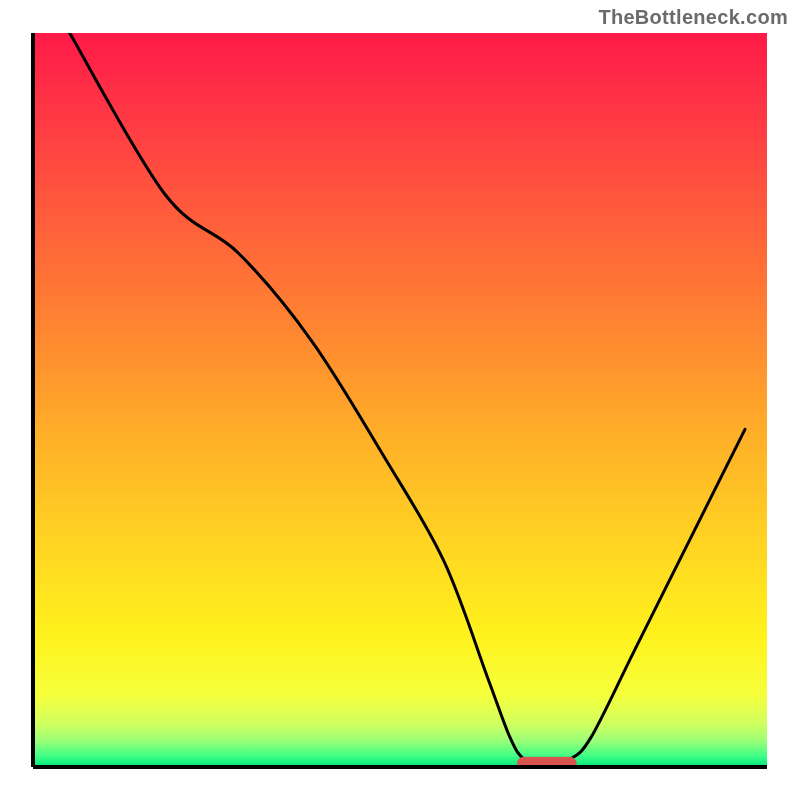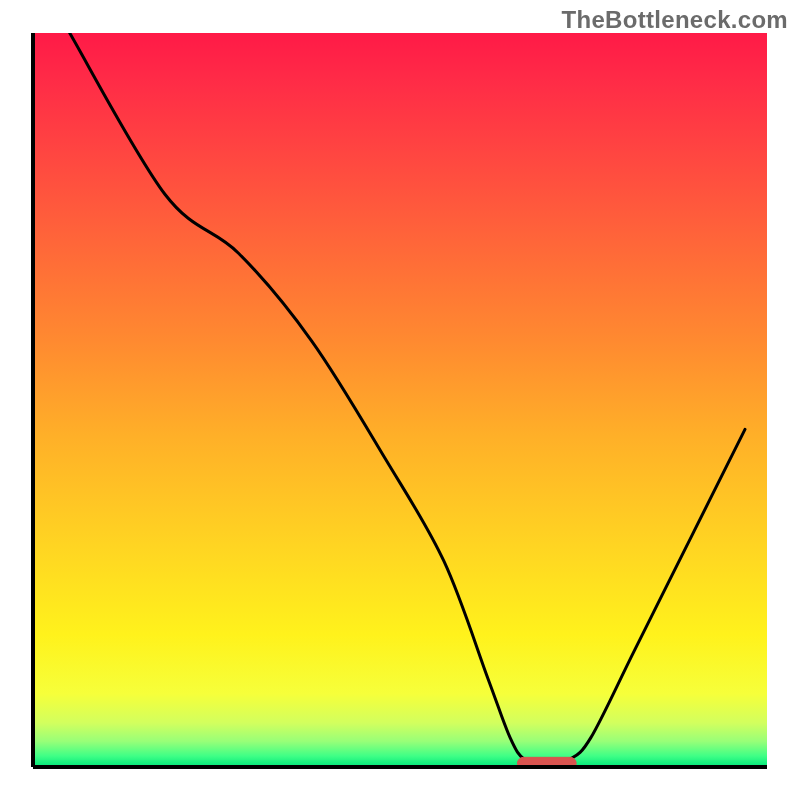--- a/index.html
+++ b/index.html
@@ -13,21 +13,21 @@
   .chart-container {
     position: relative;
     width: 800px;
     height: 800px;
   }
   .watermark {
     position: absolute;
     top: 6px;
     right: 12px;
     font-family: Arial, Helvetica, sans-serif;
-    font-size: 24px;
+    font-size: 20px;
     font-weight: 600;
     color: #6b6b6b;
     letter-spacing: 0.3px;
     z-index: 5;
     margin-left: 24px;
   }
   svg.plot {
     position: absolute;
     left: 0;
     top: 0;

